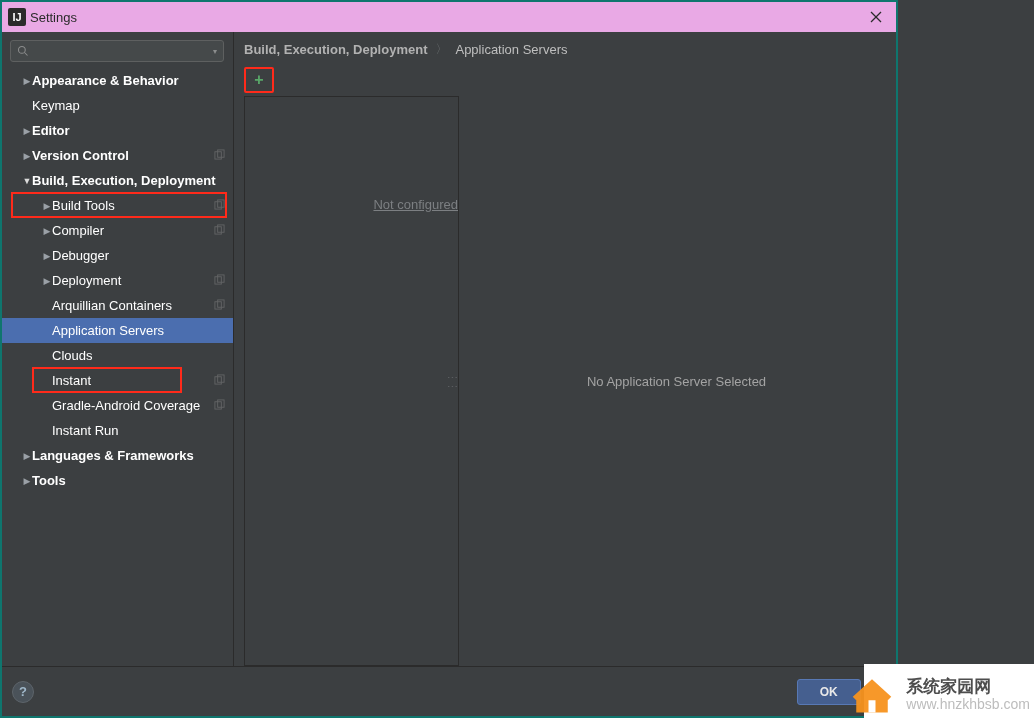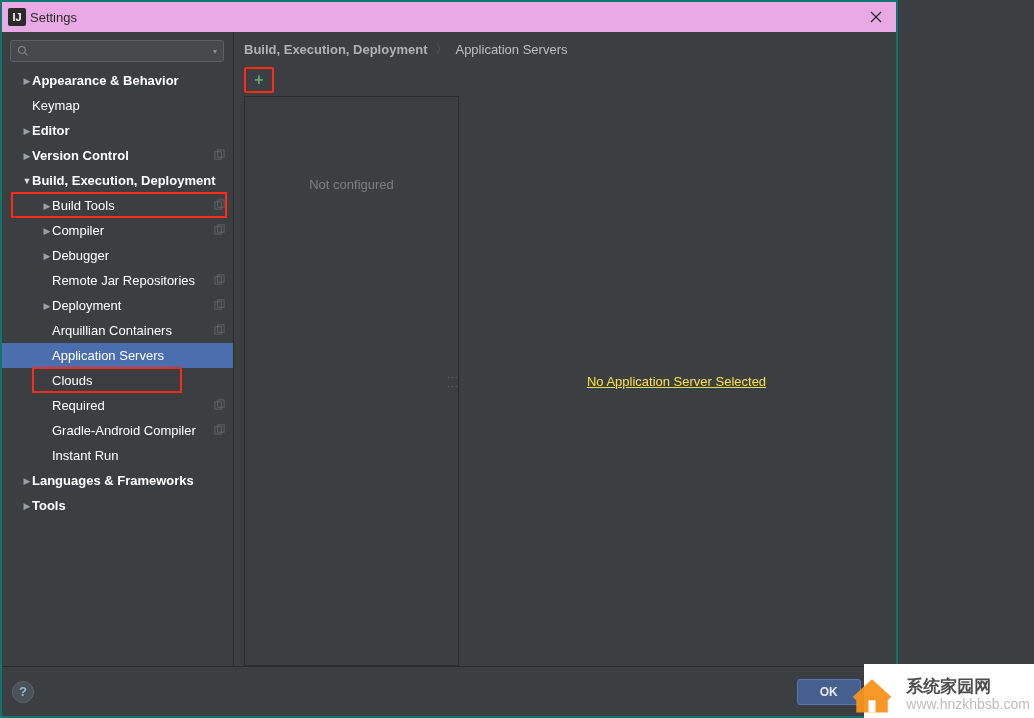--- a/index.html
+++ b/index.html
@@ -46,23 +46,23 @@
   .breadcrumb .crumb { font-weight: bold; color: #b2b2b2; }
   .breadcrumb .sep { margin: 0 8px; color: #6a6e70; font-size: 12px; }
   .breadcrumb .leaf { color: #bfbfbf; }
 
   .toolbar { height: 28px; display: flex; align-items: center; padding-left: 10px; }
   .add-btn-wrap { width: 30px; height: 26px; display:flex; align-items:center; justify-content:center; }
   .add-btn-wrap.red-box { }
   .add-btn { color: #59a869; font-size: 16px; font-weight: bold; line-height: 1; }
 
   .panels { flex: 1; display: flex; position: relative; margin: 2px 2px 0 10px; }
-  .list-pane { width: 215px; height: 100%; background: #3c3f41; border: 1px solid #2b2b2b; display:flex; align-items:flex-start; justify-content:center; padding-top: 80px; font-size: 13px; color: #7c7f82; position:relative;}
+  .list-pane { width: 215px; height: 100%; background: #3c3f41; border: 1px solid #2b2b2b; display:flex; align-items:flex-start; justify-content:flex-end; padding-top: 100px; font-size: 13px; color: #7c7f82; position:relative;text-decoration:underline;}
   .list-pane .grip { position:absolute; right:-2px; top:50%; transform:translateY(-50%); color:#5a5d60; font-size:11px; letter-spacing:-2px; writing-mode: vertical-rl; }
-  .detail-pane { flex: 1; display: flex; align-items: center; justify-content: center; color: #fde047; font-size: 13px; text-decoration: underline; }
+  .detail-pane { flex: 1; display: flex; align-items: center; justify-content: center; color: #a3a3a3; font-size: 13px; }
 
   
   .bottombar { height: 50px; border-top: 1px solid #2b2b2b; display: flex; align-items: center; padding: 0 10px; }
   .help-btn { width: 22px; height: 22px; border-radius: 11px; background: #4a5259; border:1px solid #5d646a; display:flex; align-items:center; justify-content:center; color:#9fb7c9; font-size:13px; font-weight:bold; cursor:pointer;}
   .bottombar .spacer { flex:1; }
   .btn { height: 26px; padding: 0 22px; border-radius: 3px; font-size: 12px; display:flex; align-items:center; cursor:pointer; margin-left:8px;}
   .btn-primary { background: #455f8f; border: 1px solid #5879b5; color: #e8e8e8; font-weight:bold;}
   .bottom-cutlabel { color:#9ea0a3; font-size:12px; margin-left:10px;}
 
   
@@ -144,28 +144,20 @@
               <span class="copy-icon"><svg viewBox="0 0 12 12">
                   <rect x="1" y="3" width="7" height="8" fill="none" stroke="#888" stroke-width="1"></rect>
                   <rect x="4" y="1" width="7" height="8" fill="none" stroke="#888" stroke-width="1"></rect>
                 </svg></span>
             </div>
             <div class="tree-item ind2">
               <span class="arrow">▶</span>
               <span class="label">Debugger</span>
             </div>
             <div class="tree-item ind2">
-              <span class="arrow"></span>
-              <span class="label">Remote Jar Repositories</span>
-              <span class="copy-icon"><svg viewBox="0 0 12 12">
-                  <rect x="1" y="3" width="7" height="8" fill="none" stroke="#888" stroke-width="1"></rect>
-                  <rect x="4" y="1" width="7" height="8" fill="none" stroke="#888" stroke-width="1"></rect>
-                </svg></span>
-            </div>
-            <div class="tree-item ind2">
               <span class="arrow">▶</span>
               <span class="label">Deployment</span>
               <span class="copy-icon"><svg viewBox="0 0 12 12">
                   <rect x="1" y="3" width="7" height="8" fill="none" stroke="#888" stroke-width="1"></rect>
                   <rect x="4" y="1" width="7" height="8" fill="none" stroke="#888" stroke-width="1"></rect>
                 </svg></span>
             </div>
             <div class="tree-item ind2">
               <span class="arrow"></span>
               <span class="label">Arquillian Containers</span>
@@ -178,29 +170,29 @@
               <span class="arrow"></span>
               <span class="label">Application Servers</span>
             </div>
             <div class="red-box-tree" style="top: 299px; left: 30px; width: 150px;"></div>
             <div class="tree-item ind2">
               <span class="arrow"></span>
               <span class="label">Clouds</span>
             </div>
             <div class="tree-item ind2">
               <span class="arrow"></span>
-              <span class="label">Required</span>
-              <span class="copy-icon"><svg viewBox="0 0 12 12">
-                  <rect x="1" y="3" width="7" height="8" fill="none" stroke="#888" stroke-width="1"></rect>
-                  <rect x="4" y="1" width="7" height="8" fill="none" stroke="#888" stroke-width="1"></rect>
-                </svg></span>
-            </div>
-            <div class="tree-item ind2">
-              <span class="arrow"></span>
-              <span class="label">Gradle-Android Compiler</span>
+              <span class="label">Instant</span>
+              <span class="copy-icon"><svg viewBox="0 0 12 12">
+                  <rect x="1" y="3" width="7" height="8" fill="none" stroke="#888" stroke-width="1"></rect>
+                  <rect x="4" y="1" width="7" height="8" fill="none" stroke="#888" stroke-width="1"></rect>
+                </svg></span>
+            </div>
+            <div class="tree-item ind2">
+              <span class="arrow"></span>
+              <span class="label">Gradle-Android Coverage</span>
               <span class="copy-icon"><svg viewBox="0 0 12 12">
                   <rect x="1" y="3" width="7" height="8" fill="none" stroke="#888" stroke-width="1"></rect>
                   <rect x="4" y="1" width="7" height="8" fill="none" stroke="#888" stroke-width="1"></rect>
                 </svg></span>
             </div>
             <div class="tree-item ind2">
               <span class="arrow"></span>
               <span class="label">Instant Run</span>
             </div>
             <div class="tree-item ind1 bold">

